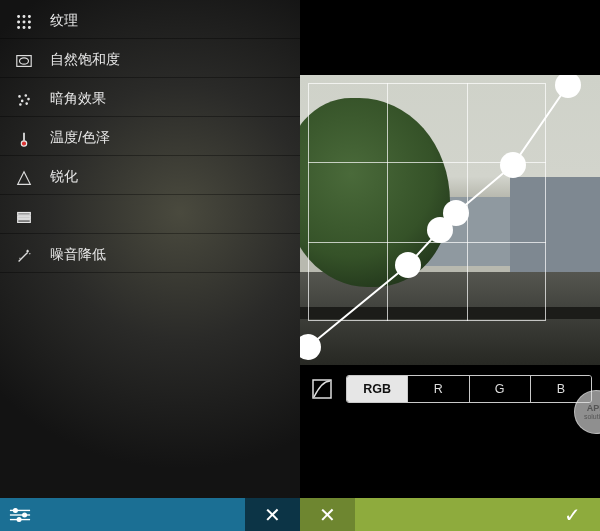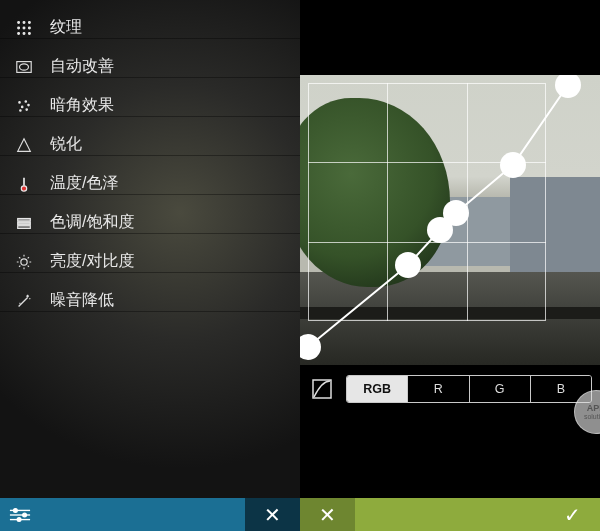--- a/index.html
+++ b/index.html
@@ -20,26 +20,26 @@
   
   .left {
     background: radial-gradient(circle at 60% 40%, #4a4a3e 0%, #2a2a28 35%, #131313 70%);
   }
   .menu {
     display: flex;
     flex-direction: column;
   }
   .menu-item {
     display: flex;
-    align-items: flex-end;
+    align-items: flex-start;
     height: 39px;
-    padding: 0 14px;
+    padding: 12px 14px;
     border-bottom: 1px solid rgba(0,0,0,0.35);
     color: #e8e8e8;
-    font-size: 16px;
+    font-size: 14px;
     cursor: pointer;
   }
   .menu-item .icon {
     width: 20px;
     height: 20px;
     margin-right: 16px;
     display: flex;
     align-items: center;
     justify-content: center;
     color: #e8e8e8;
@@ -216,70 +216,60 @@
         </span>
         <span>纹理</span>
       </div>
       <div class="menu-item">
         <span class="icon">
           <svg viewBox="0 0 20 20">
             <rect x="2" y="4" width="16" height="12" fill="none" stroke="#ddd"></rect>
             <ellipse cx="10" cy="10" rx="5" ry="3.5" fill="none" stroke="#ddd"></ellipse>
           </svg>
         </span>
-        <span>自动改善</span>
+        <span>自然饱和度</span>
       </div>
       <div class="menu-item">
         <span class="icon">
           <svg viewBox="0 0 20 20">
             <circle cx="5" cy="6" r="0.8" fill="#888"></circle>
             <circle cx="12" cy="5" r="0.8" fill="#888"></circle>
             <circle cx="8" cy="11" r="0.8" fill="#888"></circle>
             <circle cx="15" cy="9" r="0.8" fill="#888"></circle>
             <circle cx="6" cy="15" r="0.8" fill="#888"></circle>
             <circle cx="13" cy="14" r="0.8" fill="#888"></circle>
           </svg>
         </span>
         <span>暗角效果</span>
       </div>
       <div class="menu-item">
         <span class="icon">
           <svg viewBox="0 0 20 20">
-            <path d="M10 3 L17 17 L3 17 Z" fill="none" stroke="#ddd"></path>
-          </svg>
-        </span>
-        <span>锐化</span>
-      </div>
-      <div class="menu-item">
-        <span class="icon">
-          <svg viewBox="0 0 20 20">
             <path d="M10 3 v9" stroke="#ddd" stroke-width="2"></path>
             <circle cx="10" cy="15" r="3" fill="#d33"></circle>
           </svg>
         </span>
         <span>温度/色泽</span>
+      </div>
+      <div class="menu-item">
+        <span class="icon">
+          <svg viewBox="0 0 20 20">
+            <path d="M10 3 L17 17 L3 17 Z" fill="none" stroke="#ddd"></path>
+          </svg>
+        </span>
+        <span>锐化</span>
       </div>
       <div class="menu-item">
         <span class="icon">
           <svg viewBox="0 0 20 20">
             <rect x="3" y="5" width="14" height="3" fill="#999"></rect>
             <rect x="3" y="9" width="14" height="3" fill="#ccc"></rect>
             <rect x="3" y="13" width="14" height="3" fill="#666"></rect>
           </svg>
         </span>
-        <span>色调/饱和度</span>
-      </div>
-      <div class="menu-item">
-        <span class="icon">
-          <svg viewBox="0 0 20 20">
-            <circle cx="10" cy="10" r="3.5" fill="none" stroke="#ddd"></circle>
-            <path d="M10 2v2M10 16v2M2 10h2M16 10h2M4.5 4.5l1.4 1.4M14.1 14.1l1.4 1.4M4.5 15.5l1.4-1.4M14.1 5.9l1.4-1.4" stroke="#ddd"></path>
-          </svg>
-        </span>
-        <span>亮度/对比度</span>
       </div>
       <div class="menu-item">
         <span class="icon">
           <svg viewBox="0 0 20 20">
             <path d="M4 16 L14 6" stroke="#ddd" stroke-width="1.5"></path>
             <path d="M14 3v3M12.5 4.5h3M6 12l-1 1M16 8l1-1" stroke="#ddd"></path>
           </svg>
         </span>
         <span>噪音降低</span>
       </div>

